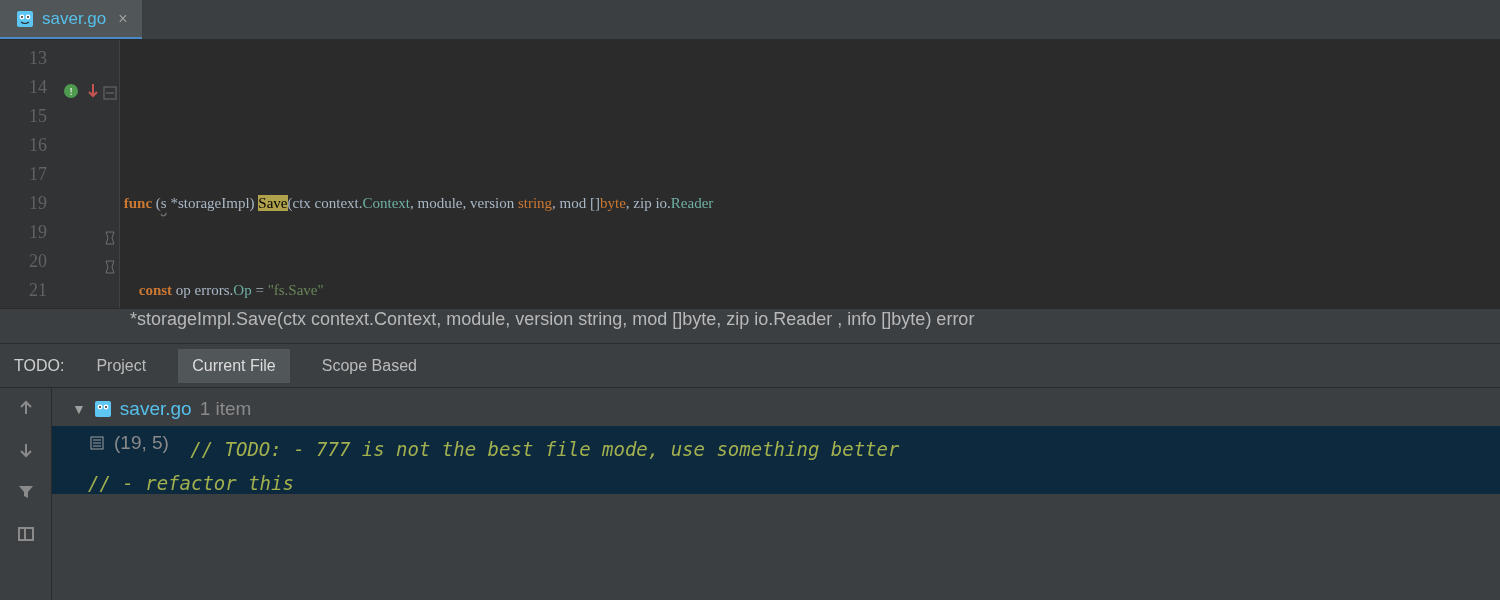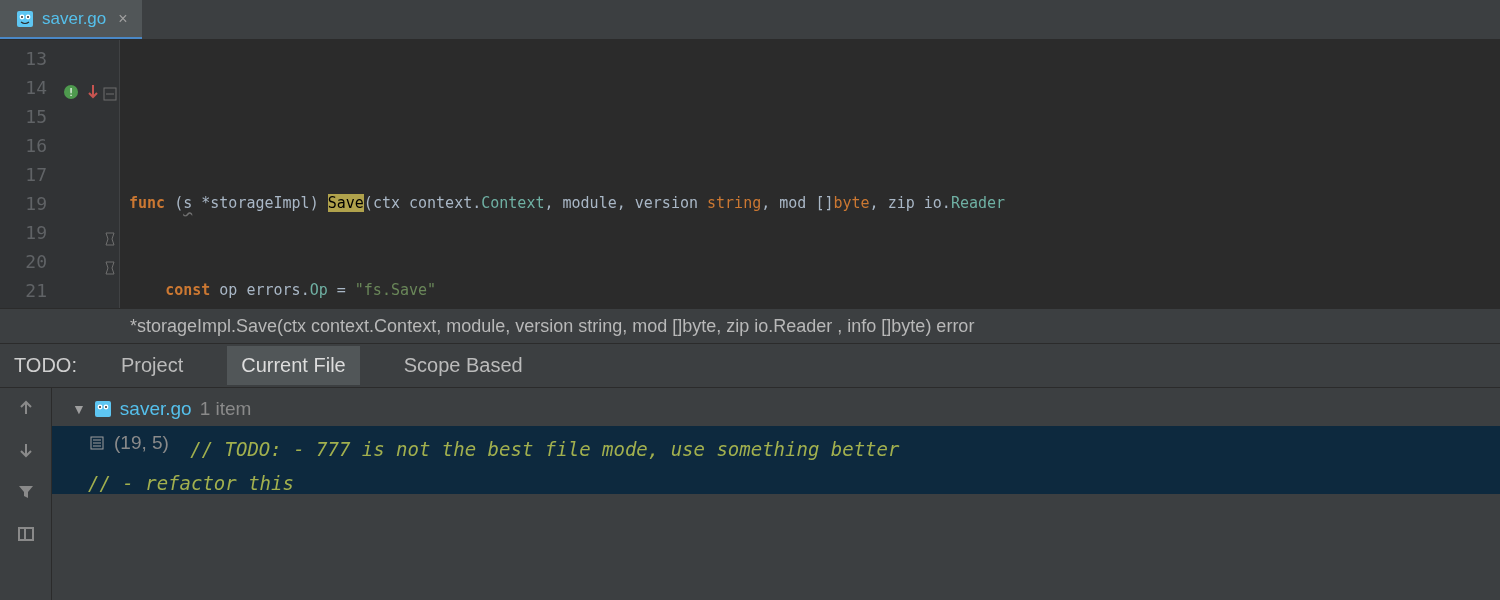--- a/index.html
+++ b/index.html
@@ -38,20 +38,21 @@
     color: #a0a0a0;
     font-size: 16px;
     margin-left: 4px;
   }
 
   
   .editor {
     display: flex;
     background: #2b2b2b;
     height: 268px;       
+    font-family: Liberation Serif, serif;
   }
   .gutter {
     width: 120px;
     background: #313335;
     padding-top: 4px;
     text-align: right;
     color: #606366;
     font-size: 18px;
     line-height: 29px;
     position: relative;
@@ -107,36 +108,36 @@
   .underwavy { text-decoration: underline wavy #707070; text-underline-offset: 3px; }
 
   
   .sig-bar {
     height: 36px;
     background: #3c3f41;
     color: #b8b8b8;
     font-family: "Helvetica Neue", Arial, sans-serif;
     font-size: 18px;
     display: flex;
-    align-items: center;
+    align-items: flex-start;
     padding-left: 130px;
     border-top: 1px solid #2b2b2b;
     border-bottom: 1px solid #2b2b2b;
   }
 
   
   .todo-header {
     height: 44px;
     background: #3c3f41;
     display: flex;
     align-items: center;
     padding-left: 14px;
-    gap: 30px;
+    gap: 18px;
     font-family: "Helvetica Neue", Arial, sans-serif;
-    font-size: 20px;
+    font-size: 16px;
     color: #bbbbbb;
     border-bottom: 1px solid #2b2b2b;
   }
   .todo-header .label { color: #cfcfcf; }
   .todo-header .tab {
     padding: 8px 14px;
     cursor: pointer;
   }
   .todo-header .tab.active {
     background: #515658;

